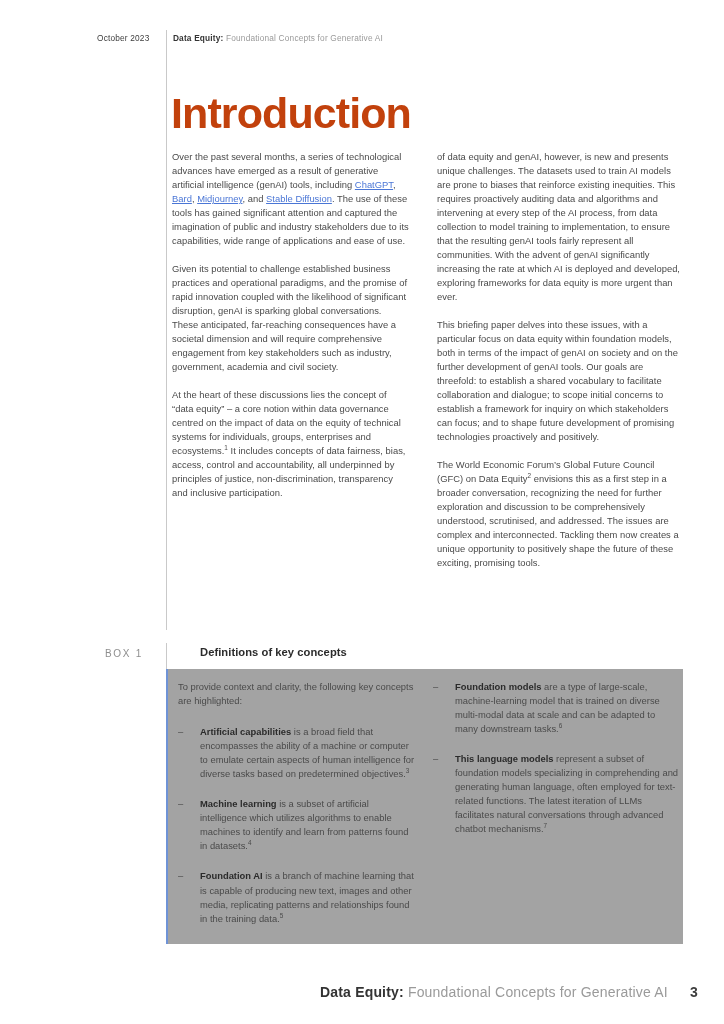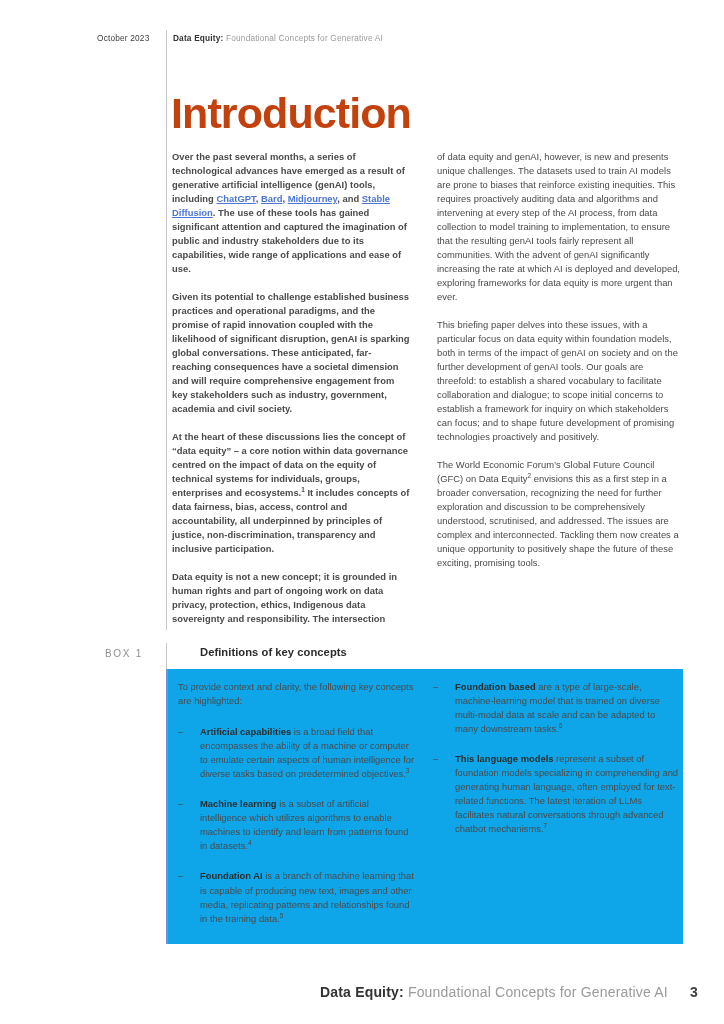--- a/index.html
+++ b/index.html
@@ -74,21 +74,21 @@
   
   .col {
     position: absolute;
     top: 150px;
     width: 238px;
     font-size: 9.4px;
     line-height: 14.05px;
     color: #4a4a4a;
     letter-spacing: 0.02px;
   }
-  .col-left  { left: 172px; font-weight: bold; }
+  .col-left  { left: 172px; }
   .col-right { left: 437px; width: 246px; }
   .col p { margin: 0 0 13.5px 0; }
   .col p:last-child { margin-bottom: 0; }
 
   a.doclink {
     color: #4a76d6;
     text-decoration: underline;
   }
   sup {
     font-size: 6.4px;
@@ -118,21 +118,21 @@
     padding-left: 28px;
   }
 
   
   .definitions-box {
     position: absolute;
     left: 166px;
     top: 669px;
     width: 517px;
     height: 275px;
-    background: #0ea5e9;
+    background: #a3a3a3;
     border-left: 2px solid #6f93d6;
     box-sizing: border-box;
     padding-left: 23px;
   }
   .box-col {
     position: absolute;
     top: 11px;
     font-size: 9.4px;
     line-height: 14.05px;
     color: #4a4a4a;
@@ -194,21 +194,20 @@
       <span class="hdr-strong">Data Equity:</span><span class="hdr-rest"> Foundational Concepts for Generative AI</span>
     </span>
   </div>
 
   <h1 class="page-title">Introduction</h1>
 
   <div class="col col-left">
       <p>Over the past several months, a series of technological advances have emerged as a result of generative artificial intelligence (genAI) tools, including <a class="doclink" href="#">ChatGPT</a>, <a class="doclink" href="#">Bard</a>, <a class="doclink" href="#">Midjourney</a>, and <a class="doclink" href="#">Stable Diffusion</a>. The use of these tools has gained significant attention and captured the imagination of public and industry stakeholders due to its capabilities, wide range of applications and ease of use.</p>
       <p>Given its potential to challenge established business practices and operational paradigms, and the promise of rapid innovation coupled with the likelihood of significant disruption, genAI is sparking global conversations. These anticipated, far-reaching consequences have a societal dimension and will require comprehensive engagement from key stakeholders such as industry, government, academia and civil society.</p>
       <p>At the heart of these discussions lies the concept of “data equity” – a core notion within data governance centred on the impact of data on the equity of technical systems for individuals, groups, enterprises and ecosystems.<sup>1</sup> It includes concepts of data fairness, bias, access, control and accountability, all underpinned by principles of justice, non-discrimination, transparency and inclusive participation.</p>
-      <p>Data equity is not a new concept; it is grounded in human rights and part of ongoing work on data privacy, protection, ethics, Indigenous data sovereignty and responsibility. The intersection</p>
     </div>
   <div class="col col-right">
       <p>of data equity and genAI, however, is new and presents unique challenges. The datasets used to train AI models are prone to biases that reinforce existing inequities. This requires proactively auditing data and algorithms and intervening at every step of the AI process, from data collection to model training to implementation, to ensure that the resulting genAI tools fairly represent all communities. With the advent of genAI significantly increasing the rate at which AI is deployed and developed, exploring frameworks for data equity is more urgent than ever.</p>
       <p>This briefing paper delves into these issues, with a particular focus on data equity within foundation models, both in terms of the impact of genAI on society and on the further development of genAI tools. Our goals are threefold: to establish a shared vocabulary to facilitate collaboration and dialogue; to scope initial concerns to establish a framework for inquiry on which stakeholders can focus; and to shape future development of promising technologies proactively and positively.</p>
       <p>The World Economic Forum’s Global Future Council (GFC) on Data Equity<sup>2</sup> envisions this as a first step in a broader conversation, recognizing the need for further exploration and discussion to be comprehensively understood, scrutinised, and addressed. The issues are complex and interconnected. Tackling them now creates a unique opportunity to positively shape the future of these exciting, promising tools.</p>
     </div>
 
   <div class="box-label">BOX 1</div>
   <div class="box-heading">Definitions of key concepts</div>
 
@@ -216,21 +215,21 @@
     <div class="box-col box-col-left">
       <p class="box-intro">To provide context and clarity, the following key concepts are highlighted:</p>
       <div>
           <div class="bullet"><span class="dash">–</span><span class="term">Artificial capabilities</span> is a broad field that encompasses the ability of a machine or computer to emulate certain aspects of human intelligence for diverse tasks based on predetermined objectives.<sup>3</sup></div>
           <div class="bullet"><span class="dash">–</span><span class="term">Machine learning</span> is a subset of artificial intelligence which utilizes algorithms to enable machines to identify and learn from patterns found in datasets.<sup>4</sup></div>
           <div class="bullet"><span class="dash">–</span><span class="term">Foundation AI</span> is a branch of machine learning that is capable of producing new text, images and other media, replicating patterns and relationships found in the training data.<sup>5</sup></div>
         </div>
     </div>
     <div class="box-col box-col-right">
       <div>
-          <div class="bullet"><span class="dash">–</span><span class="term">Foundation based</span> are a type of large-scale, machine-learning model that is trained on diverse multi-modal data at scale and can be adapted to many downstream tasks.<sup>6</sup></div>
+          <div class="bullet"><span class="dash">–</span><span class="term">Foundation models</span> are a type of large-scale, machine-learning model that is trained on diverse multi-modal data at scale and can be adapted to many downstream tasks.<sup>6</sup></div>
           <div class="bullet"><span class="dash">–</span><span class="term">This language models</span> represent a subset of foundation models specializing in comprehending and generating human language, often employed for text-related functions. The latest iteration of LLMs facilitates natural conversations through advanced chatbot mechanisms.<sup>7</sup></div>
         </div>
     </div>
   </div>
 
   <div class="page-footer">
     <span class="ftr-strong">Data Equity:</span><span class="ftr-rest"> Foundational Concepts for Generative AI</span><span class="ftr-page">3</span>
   </div>
 
 </div>

